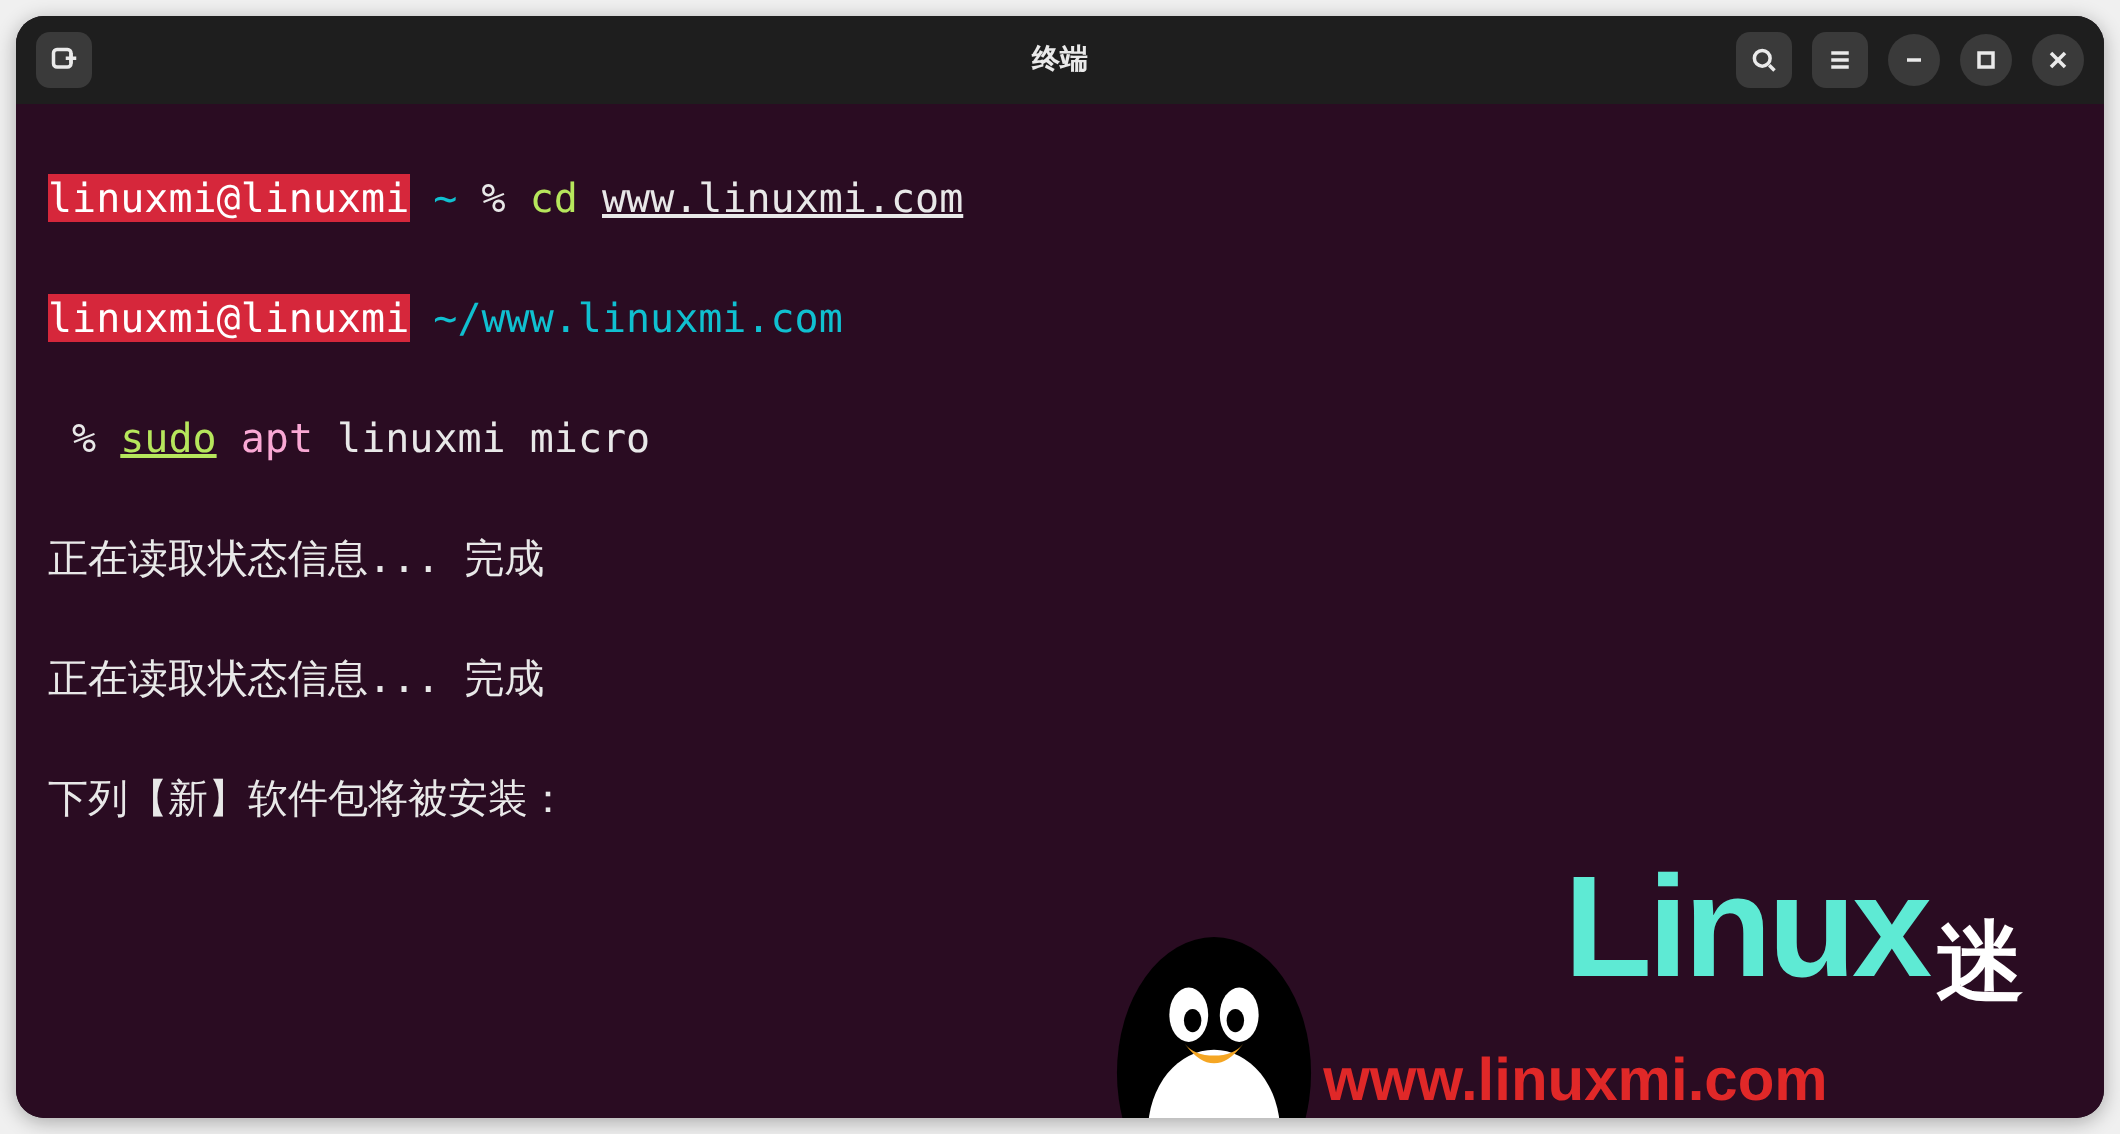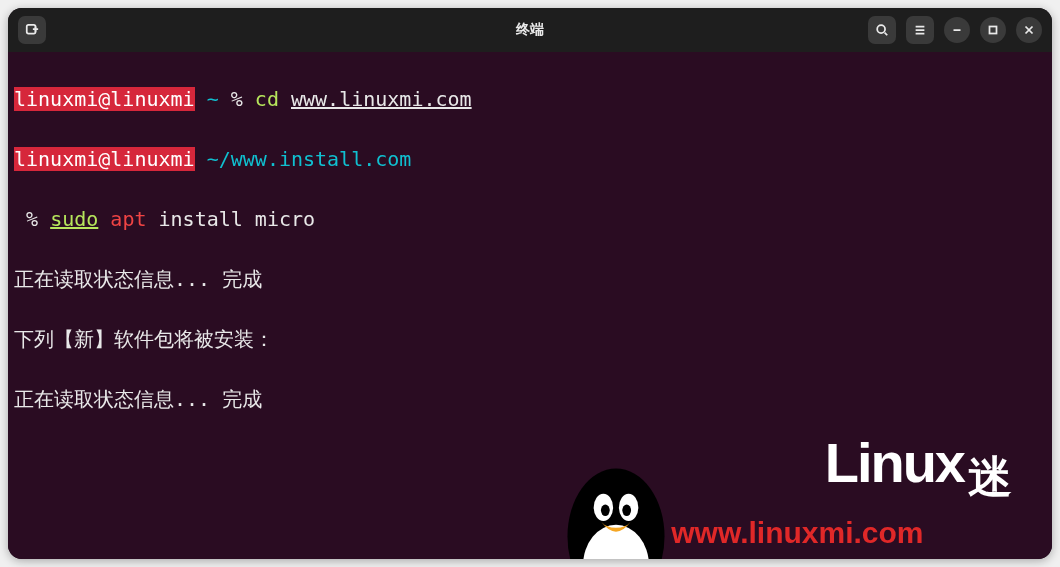--- a/index.html
+++ b/index.html
@@ -54,33 +54,33 @@
       border-radius: 50%;
       background: #3a3a3a;
     }
     .tb-btn svg { width: 14px; height: 14px; fill: none; stroke: #eaeaea; stroke-width: 2; }
     .terminal {
       flex: 1;
       background: #2a0c22;
       color: #e8e8e8;
       font-size: 20px;
       line-height: 30px;
-      padding: 2px 6px;
+      padding: 2px 16px;
       font-family: "DejaVu Sans Mono", "Liberation Mono", monospace;
       white-space: pre-wrap;
       position: relative;
       overflow: hidden;
     }
     .userhost {
       background: #d6273b;
       color: #fff;
     }
     .pathsym { color: #10c0d0; }
     .cmd-sudo { color: #b6e65c; text-decoration: underline; margin-top: 24px; }
-    .cmd-apt { color: #ef4444; }
+    .cmd-apt { color: #f9a8d4; }
     .cmd-cd { color: #b6e65c; }
     .cmd-arg { color: #e8e8e8; text-decoration: underline; }
     .line { display: block; }
     .watermark {
       position: absolute;
       bottom: 0px;
       right: 40px;
       display: flex;
       align-items: center;
       pointer-events: none;
@@ -91,27 +91,26 @@
       height: 165px;
       position: relative;
     }
     .tux svg { width: 100%; height: 100%; }
     .watermark-text {
       display: flex;
       flex-direction: column;
       margin-left: -20px;
     }
     .wm-linux {
-      font-size: 56px;
+      font-size: 72px;
       font-weight: 800;
-      color: #ffffff;
+      color: #5eead4;
       font-family: sans-serif;
       line-height: 1;
       letter-spacing: -2px;
-      margin-left: 33px;
     }
     .wm-mi {
       font-size: 44px;
       color: #fff;
       font-family: sans-serif;
       font-weight: 700;
       margin-left: 4px;
       vertical-align: middle;
     }
     .wm-url {
@@ -165,25 +164,25 @@
         <svg viewBox="0 0 16 16">
             <line x1="4" y1="4" x2="12" y2="12"></line>
             <line x1="12" y1="4" x2="4" y2="12"></line>
           </svg>
       </div>
     </div>
   </div>
 
   <div class="terminal">
 <span class="line"><span class="userhost">linuxmi@linuxmi</span> <span class="pathsym">~</span> <span>%</span> <span class="cmd-cd">cd</span> <span class="cmd-arg">www.linuxmi.com</span></span>
-<span class="line"><span class="userhost">linuxmi@linuxmi</span> <span class="pathsym">~/www.install.com</span></span>
-<span class="line"> <span>%</span> <span class="cmd-sudo">sudo</span> <span class="cmd-apt">apt</span> <span>install micro</span></span>
+<span class="line"><span class="userhost">linuxmi@linuxmi</span> <span class="pathsym">~/www.linuxmi.com</span></span>
+<span class="line"> <span>%</span> <span class="cmd-sudo">sudo</span> <span class="cmd-apt">apt</span> <span>linuxmi micro</span></span>
+<span class="line">正在读取状态信息... 完成</span>
 <span class="line">正在读取状态信息... 完成</span>
 <span class="line">下列【新】软件包将被安装：</span>
-<span class="line">正在读取状态信息... 完成</span>
 
 
 
 
 
 
     <div class="watermark">
       <div class="tux">
         <svg viewBox="0 0 150 170">
           <ellipse cx="75" cy="85" rx="50" ry="70" fill="#000"></ellipse>

